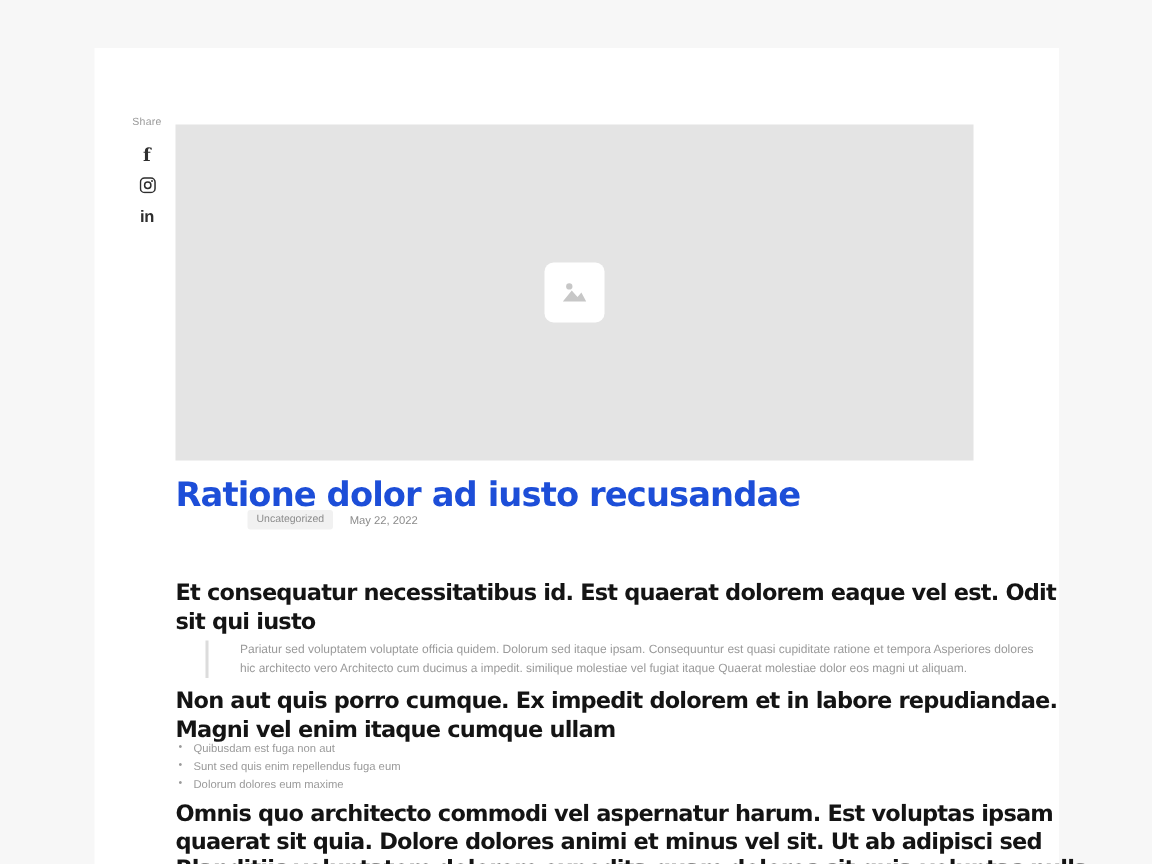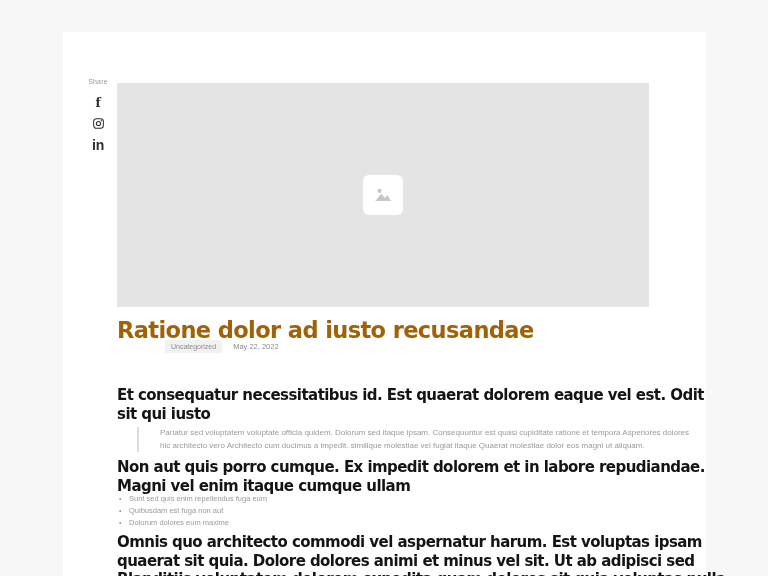--- a/index.html
+++ b/index.html
@@ -38,21 +38,21 @@
     color: #2e2e2e;
   }
   .fb-glyph {
     font-family: "DejaVu Serif", serif;
     font-weight: bold;
     font-size: 12px;
     color: #2e2e2e;
   }
   .in-glyph {
     font-weight: bold;
-    font-size: 14px;
+    font-size: 11px;
     letter-spacing: -0.3px;
     color: #2e2e2e;
   }
   
   .hero {
     position: absolute;
     left: 54px; top: 51px;
     width: 532px; height: 224px;
     background: #e4e4e4;
     display: flex;
@@ -68,21 +68,21 @@
     justify-content: center;
   }
   
   .block { position: absolute; left: 54px; width: 540px; }
   .post-title {
     top: 283px;
     font-family: "DejaVu Sans", "Liberation Sans", sans-serif;
     font-size: 22.5px;
     font-weight: bold;
     letter-spacing: -0.6px;
-    color: #a16207;
+    color: #1d4ed8;
     line-height: 30px;
     white-space: nowrap;
   }
   .meta { top: 308px; display: flex; align-items: center; padding-left: 48px; }
   .category-badge {
     display: inline-block;
     background: #f1f1f1;
     color: #8b8b8b;
     font-size: 7px;
     padding: 3px 6px;
@@ -183,22 +183,22 @@
     <div>Pariatur sed voluptatem voluptate officia quidem. Dolorum sed itaque ipsam. Consequuntur est quasi cupiditate ratione et tempora Asperiores dolores</div>
     <div>hic architecto vero Architecto cum ducimus a impedit. similique molestiae vel fugiat itaque Quaerat molestiae dolor eos magni ut aliquam.</div>
   </blockquote>
 
   <h2 class="block h2 h2-2">
     <div>Non aut quis porro cumque. Ex impedit dolorem et in labore repudiandae.</div>
     <div>Magni vel enim itaque cumque ullam</div>
   </h2>
 
   <ul class="block bullet-list">
+    <li>Quibusdam est fuga non aut</li>
     <li>Sunt sed quis enim repellendus fuga eum</li>
-    <li>Quibusdam est fuga non aut</li>
     <li>Dolorum dolores eum maxime</li>
   </ul>
 
   <h2 class="block h2 h2-3">
     <div>Omnis quo architecto commodi vel aspernatur harum. Est voluptas ipsam</div>
     <div>quaerat sit quia. Dolore dolores animi et minus vel sit. Ut ab adipisci sed</div>
     <div>Blanditiis voluptatem dolorem expedita quam dolores sit quia voluptas nulla</div>
   </h2>
 
 </div>

